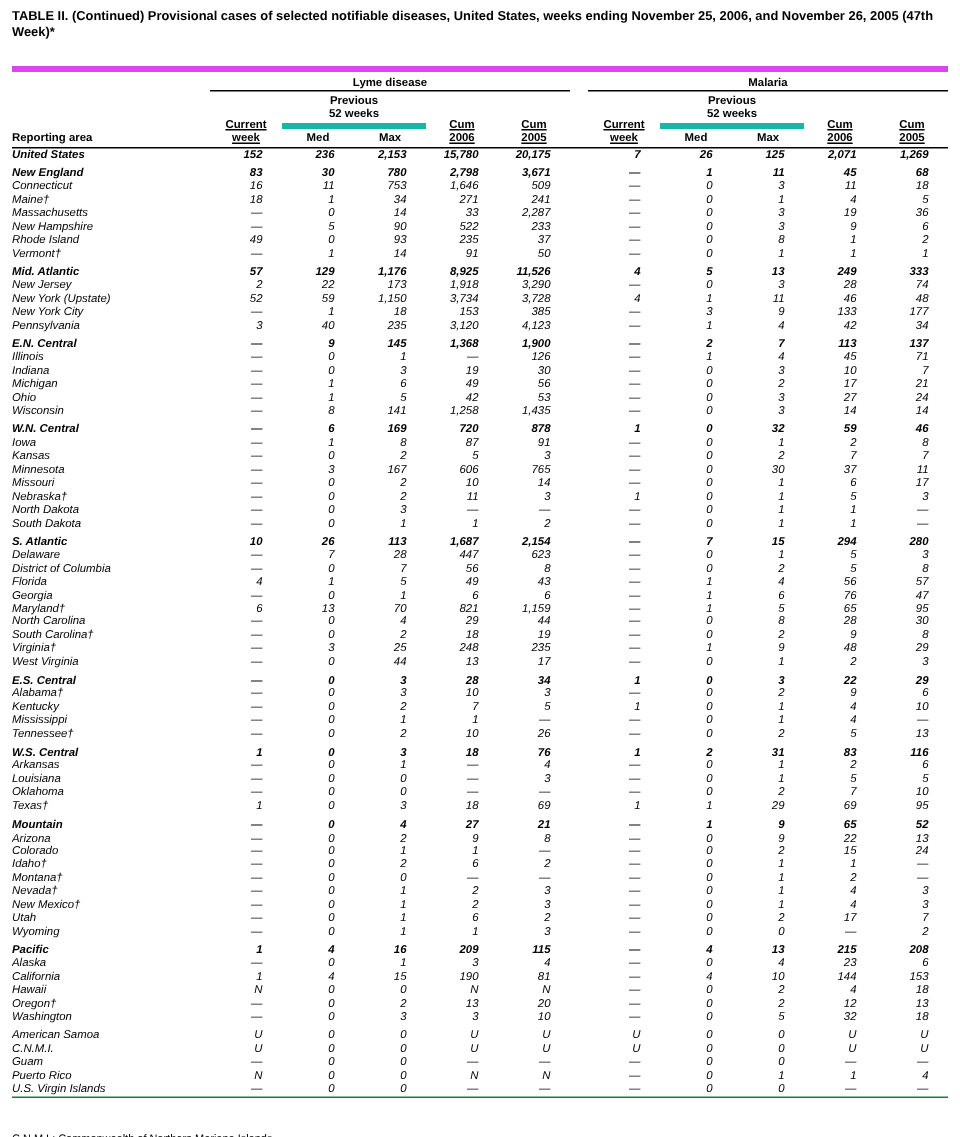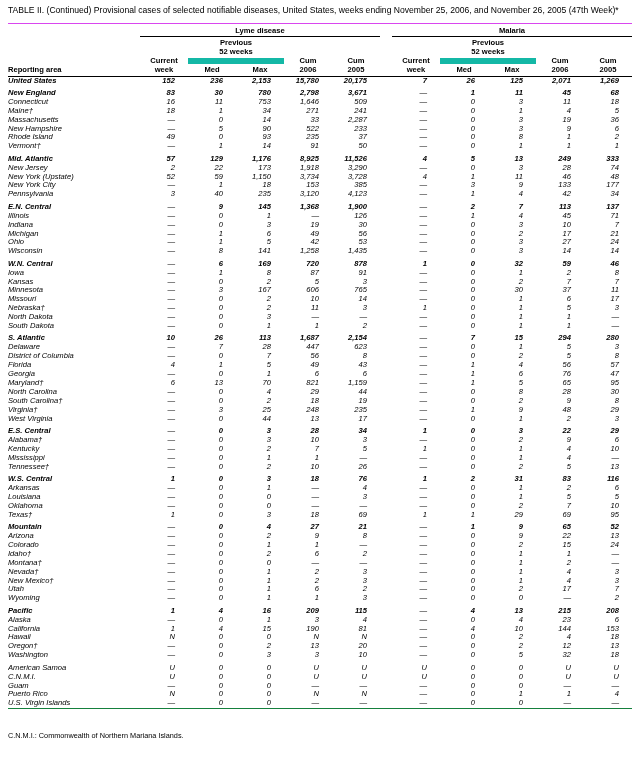--- a/index.html
+++ b/index.html
@@ -5,39 +5,39 @@
   * { box-sizing: border-box; }
   html, body { margin: 0; padding: 0; background: #fff; }
   body {
     width: 640px; height: 758px;
     font-family: "Liberation Sans", "DejaVu Sans", sans-serif;
     color: #000;
     overflow: hidden;
   }
   .page { padding: 5px 8px 0 8px; }
   .title {
-    font-size: 8.6px; font-weight: normal; line-height: 10.5px;
-    border-bottom: 1px solid #d946ef; padding-bottom: 7px;
+    font-size: 8.6px; font-weight: bold; line-height: 10.5px;
+    border-bottom: 4px solid #d946ef; padding-bottom: 18px;
   }
   table {
     border-collapse: collapse; table-layout: fixed;
     width: 624px; font-size: 7.6px; margin-top: 1px;
   }
   col.c-area { width: 132px; }
   col.c-num  { width: 48px; }
   col.c-gap  { width: 12px; }
   thead { border-bottom: 1px solid #000; }
   th {
     font-weight: bold; font-size: 7.6px; vertical-align: bottom;
     padding: 1px 0 2px 0; line-height: 9px; margin-top: 46px;
   }
   th.area-h { text-align: left; }
   th.grp { text-align: center; border-bottom: 1px solid #000; padding-bottom: 1px; }
-  th.prev { text-align: center; border-bottom: 6px solid #14b8a6; white-space: pre-line; }
-  th.two { text-align: center; white-space: pre-line; }
+  th.prev { text-align: center; border-bottom: 4px solid #14b8a6; white-space: pre-line; }
+  th.two { text-align: center; white-space: pre-line; text-decoration: underline; }
   th.mm { text-align: center; padding-top: 1px; }
   tbody { border-bottom: 1px solid #15803d; font-style: italic; }
   tbody td { padding: 0; line-height: 8.9px; height: 8.9px; font-size: 7.6px; }
   td.area { text-align: left; white-space: nowrap; overflow: hidden; }
   td.num { text-align: right; padding-right: 13px; }
   td.gap { }
   tr.bold td { font-weight: bold; }
   tr.spacer td { height: 3.5px; line-height: 3.5px; }
   .footnotes {
     width: 624px; font-size: 7.3px; line-height: 9.6px;

